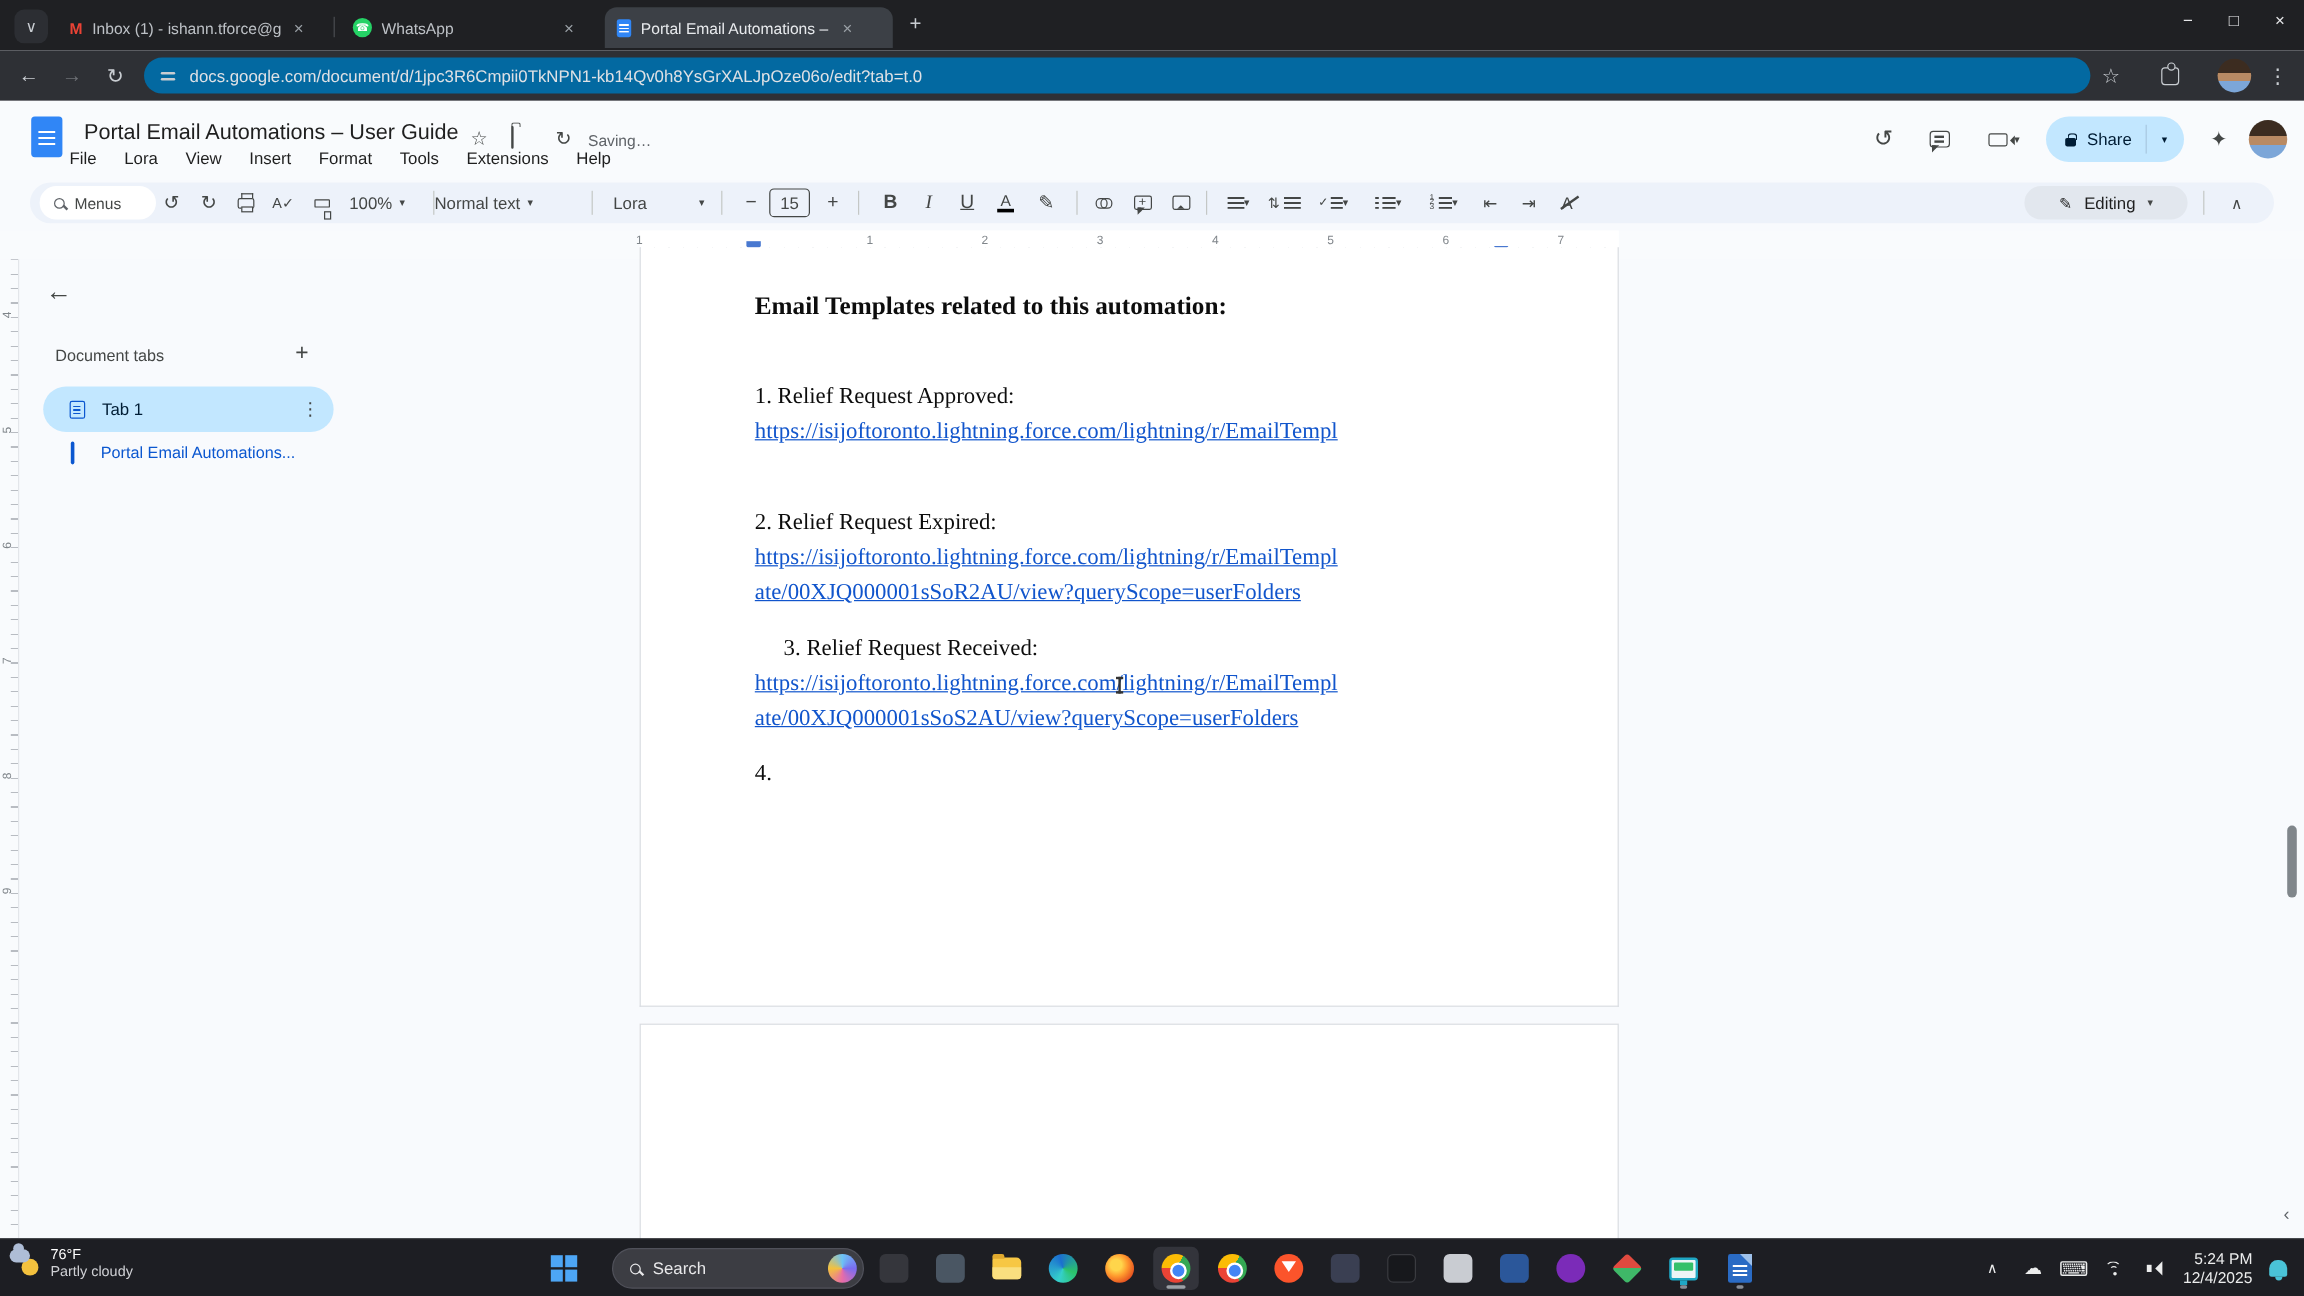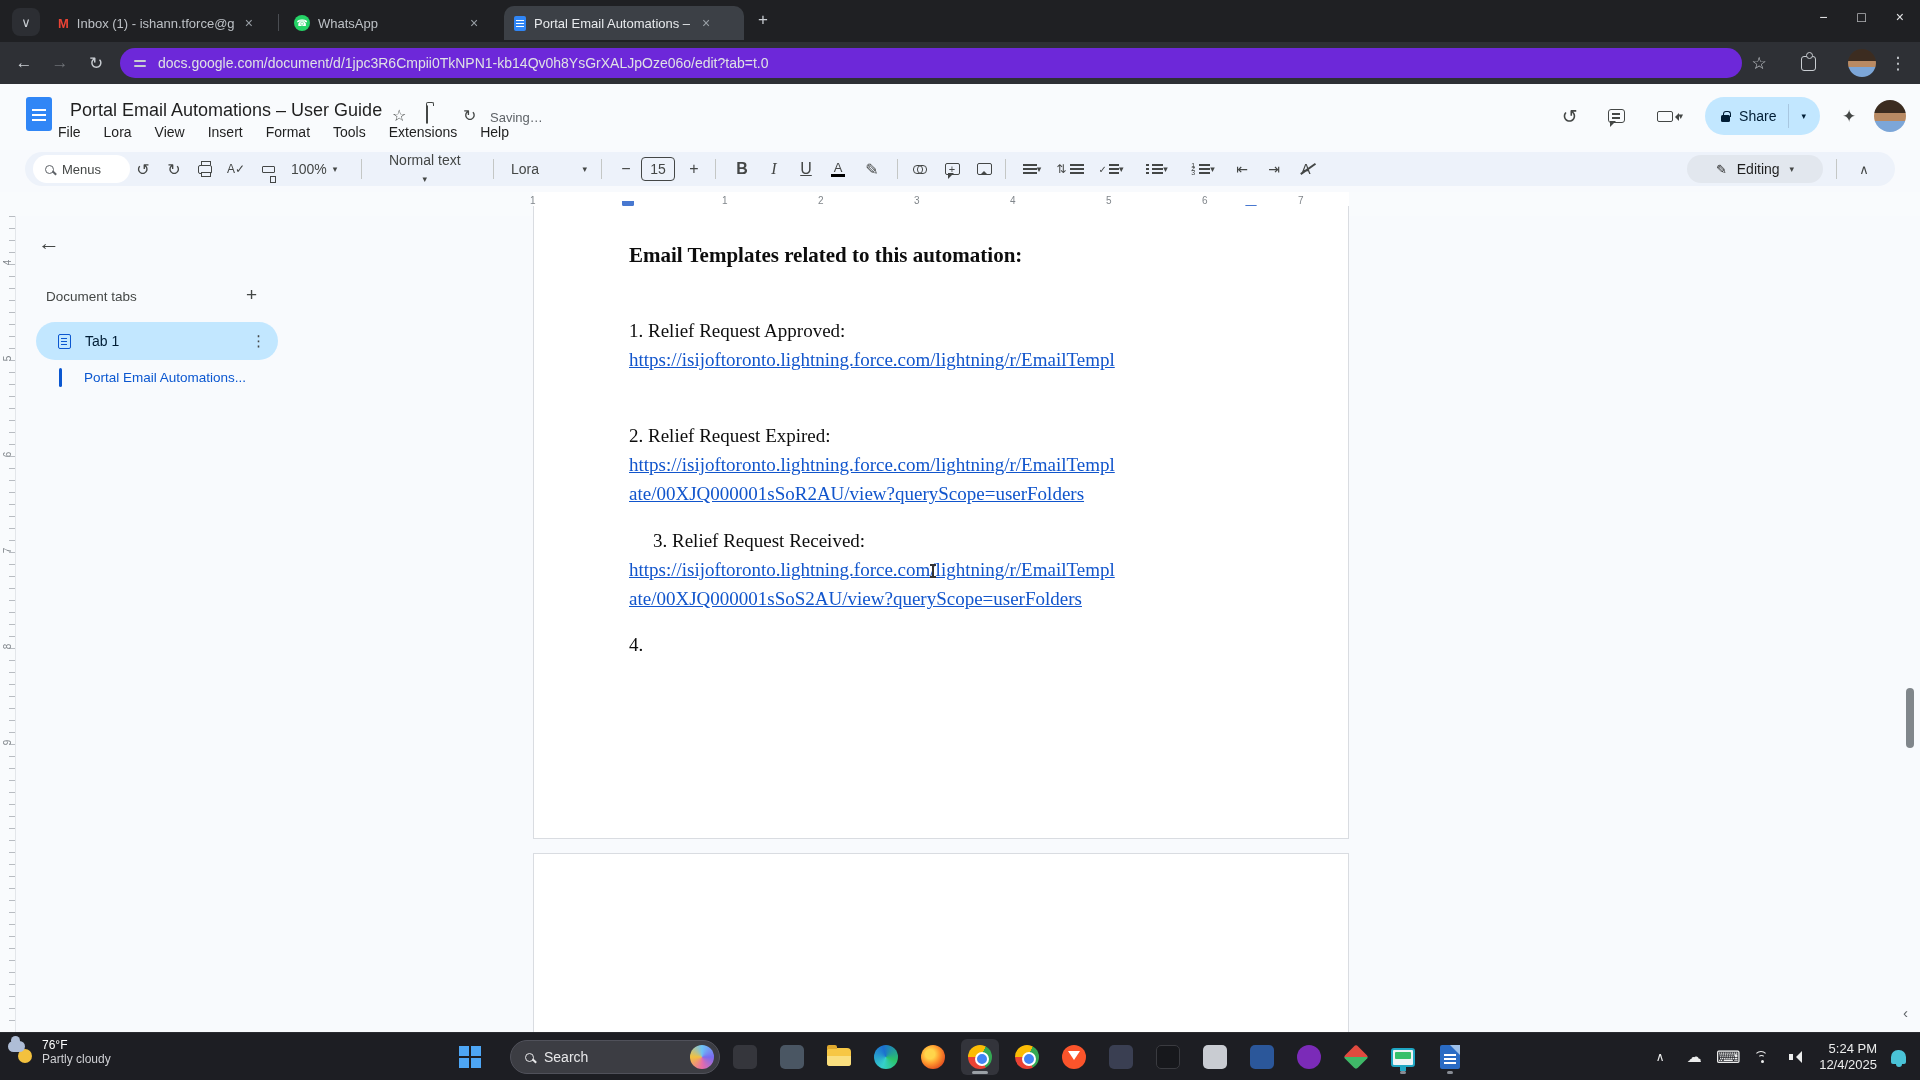--- a/index.html
+++ b/index.html
@@ -17,21 +17,21 @@
   .gmail-m{color:#ea4335;font-weight:bold;font-size:13px;margin-right:8px;}
   .wa-circle{width:16px;height:16px;border-radius:50%;background:#25d366;color:#fff;font-size:9px;display:flex;align-items:center;justify-content:center;margin-right:8px;}
   .docs-mini{width:12px;height:15px;background:#3086f6;border-radius:2px;margin-right:8px;position:relative;}
   .docs-mini::after{content:"";position:absolute;left:2px;top:4px;width:8px;height:7px;background:repeating-linear-gradient(#fff 0 1.4px,transparent 1.4px 3px);}
   .newtab-btn{position:absolute;left:758px;top:10px;color:#c9cdd2;font-size:17px;}
   .win-controls{position:absolute;right:6px;top:0;height:34px;display:flex;align-items:center;gap:30px;color:#e6e7e9;font-size:14px;padding-right:10px;}
 
   
   .btoolbar{position:absolute;left:0;top:42px;width:1920px;height:42px;background:#2e3035;}
   .nav-ic{position:absolute;top:9px;width:24px;height:24px;color:#c9cdd2;font-size:17px;display:flex;align-items:center;justify-content:center;}
-  .url-pill{position:absolute;left:120px;top:6px;width:1622px;height:30px;border-radius:15px;background:#6d28d9;display:flex;align-items:center;padding-left:14px;color:#dfe1e5;font-size:14px;}
+  .url-pill{position:absolute;left:120px;top:6px;width:1622px;height:30px;border-radius:15px;background:#0369a1;display:flex;align-items:center;padding-left:14px;color:#dfe1e5;font-size:14px;}
   .tune-ic{width:12px;height:10px;margin-right:12px;position:relative;}
   .tune-ic::before,.tune-ic::after{content:"";position:absolute;left:0;width:12px;height:1.6px;background:#c9cdd2;border-radius:1px;}
   .tune-ic::before{top:2px;}.tune-ic::after{bottom:1px;}
   .puzzle-ic{width:15px;height:15px;border:1.7px solid #c9cdd2;border-radius:3px;position:relative;}
   .puzzle-ic::before{content:"";position:absolute;left:4px;top:-5px;width:5px;height:5px;border-radius:50%;border:1.7px solid #c9cdd2;background:#2e3035;}
   .avatar{border-radius:50%;background:linear-gradient(180deg,#3c2c20 0 42%,#b98a63 42% 66%,#7ca6d8 66%);}
 
   
   .dheader{position:absolute;left:0;top:84px;width:1920px;height:66px;background:#f9fbfd;}
   .docs-logo{position:absolute;left:26px;top:13px;width:26px;height:34px;background:#3086f6;border-radius:3px;}
@@ -277,21 +277,21 @@
       </div>
     <div class="tb-ic" style="left:198px;font-size:12px;">A✓</div>
     <div class="tb-ic" style="left:230px;">
         <span class="roller-ic"></span>
       </div>
     <div class="tb-txt" style="left:266px;align-items:center;">
       <span>100%</span>
         <span class="caret">▾</span>
     </div>
     <div class="tb-sep" style="left:336px;"></div>
-    <div class="tb-txt" style="left:364px;flex-direction:column;">
+    <div class="tb-txt" style="left:337px;">
       <span>Normal text</span>
         <span class="caret">▾</span>
     </div>
     <div class="tb-sep" style="left:468px;"></div>
     <div class="tb-txt" style="left:486px;width:76px;justify-content:space-between;">
       <span>Lora</span>
         <span class="caret">▾</span>
     </div>
     <div class="tb-sep" style="left:576px;"></div>
     <div class="tb-ic" style="left:588px;">−</div>

